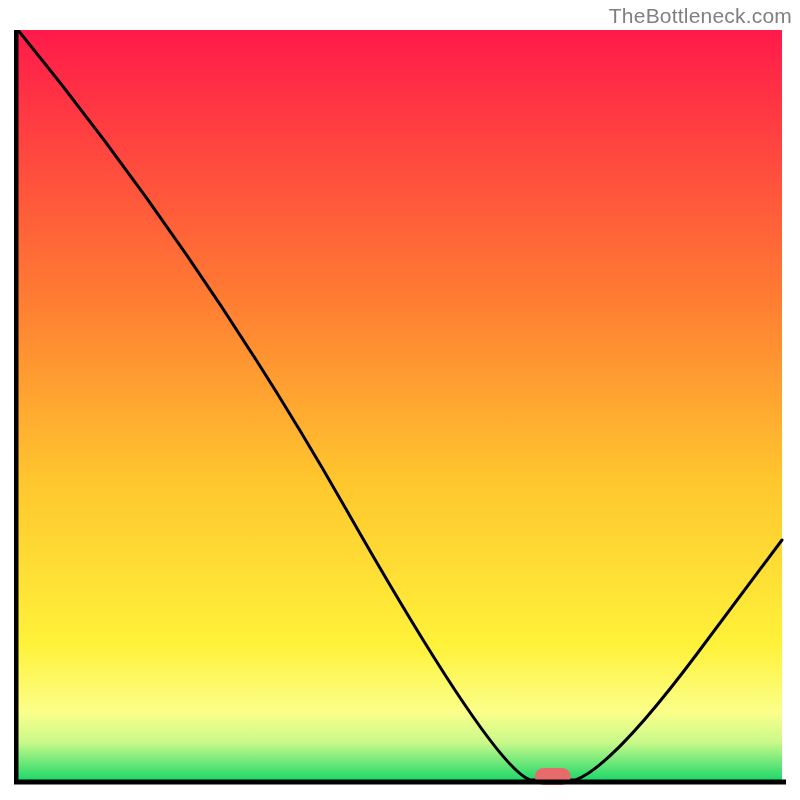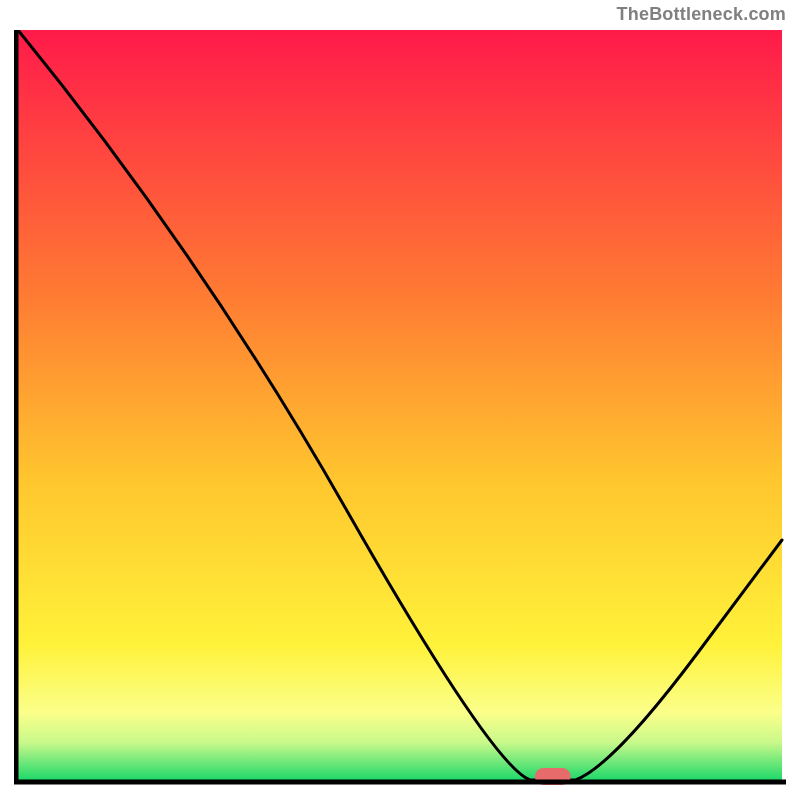--- a/index.html
+++ b/index.html
@@ -7,24 +7,24 @@
     padding: 0;
     width: 800px;
     height: 800px;
     font-family: Arial, sans-serif;
     position: relative;
     background: #fff;
   }
   .watermark {
     position: absolute;
     top: 4px;
-    right: 14px;
+    right: 8px;
     color: #808080;
-    font-size: 18px;
-    font-weight: 700;
+    font-size: 21px;
+    font-weight: 400;
     letter-spacing: 0.2px;
     z-index: 10;
   }
   .chart-wrap {
     position: absolute;
     top: 30px;
     left: 14px;
     width: 772px;
     height: 756px;
   }

